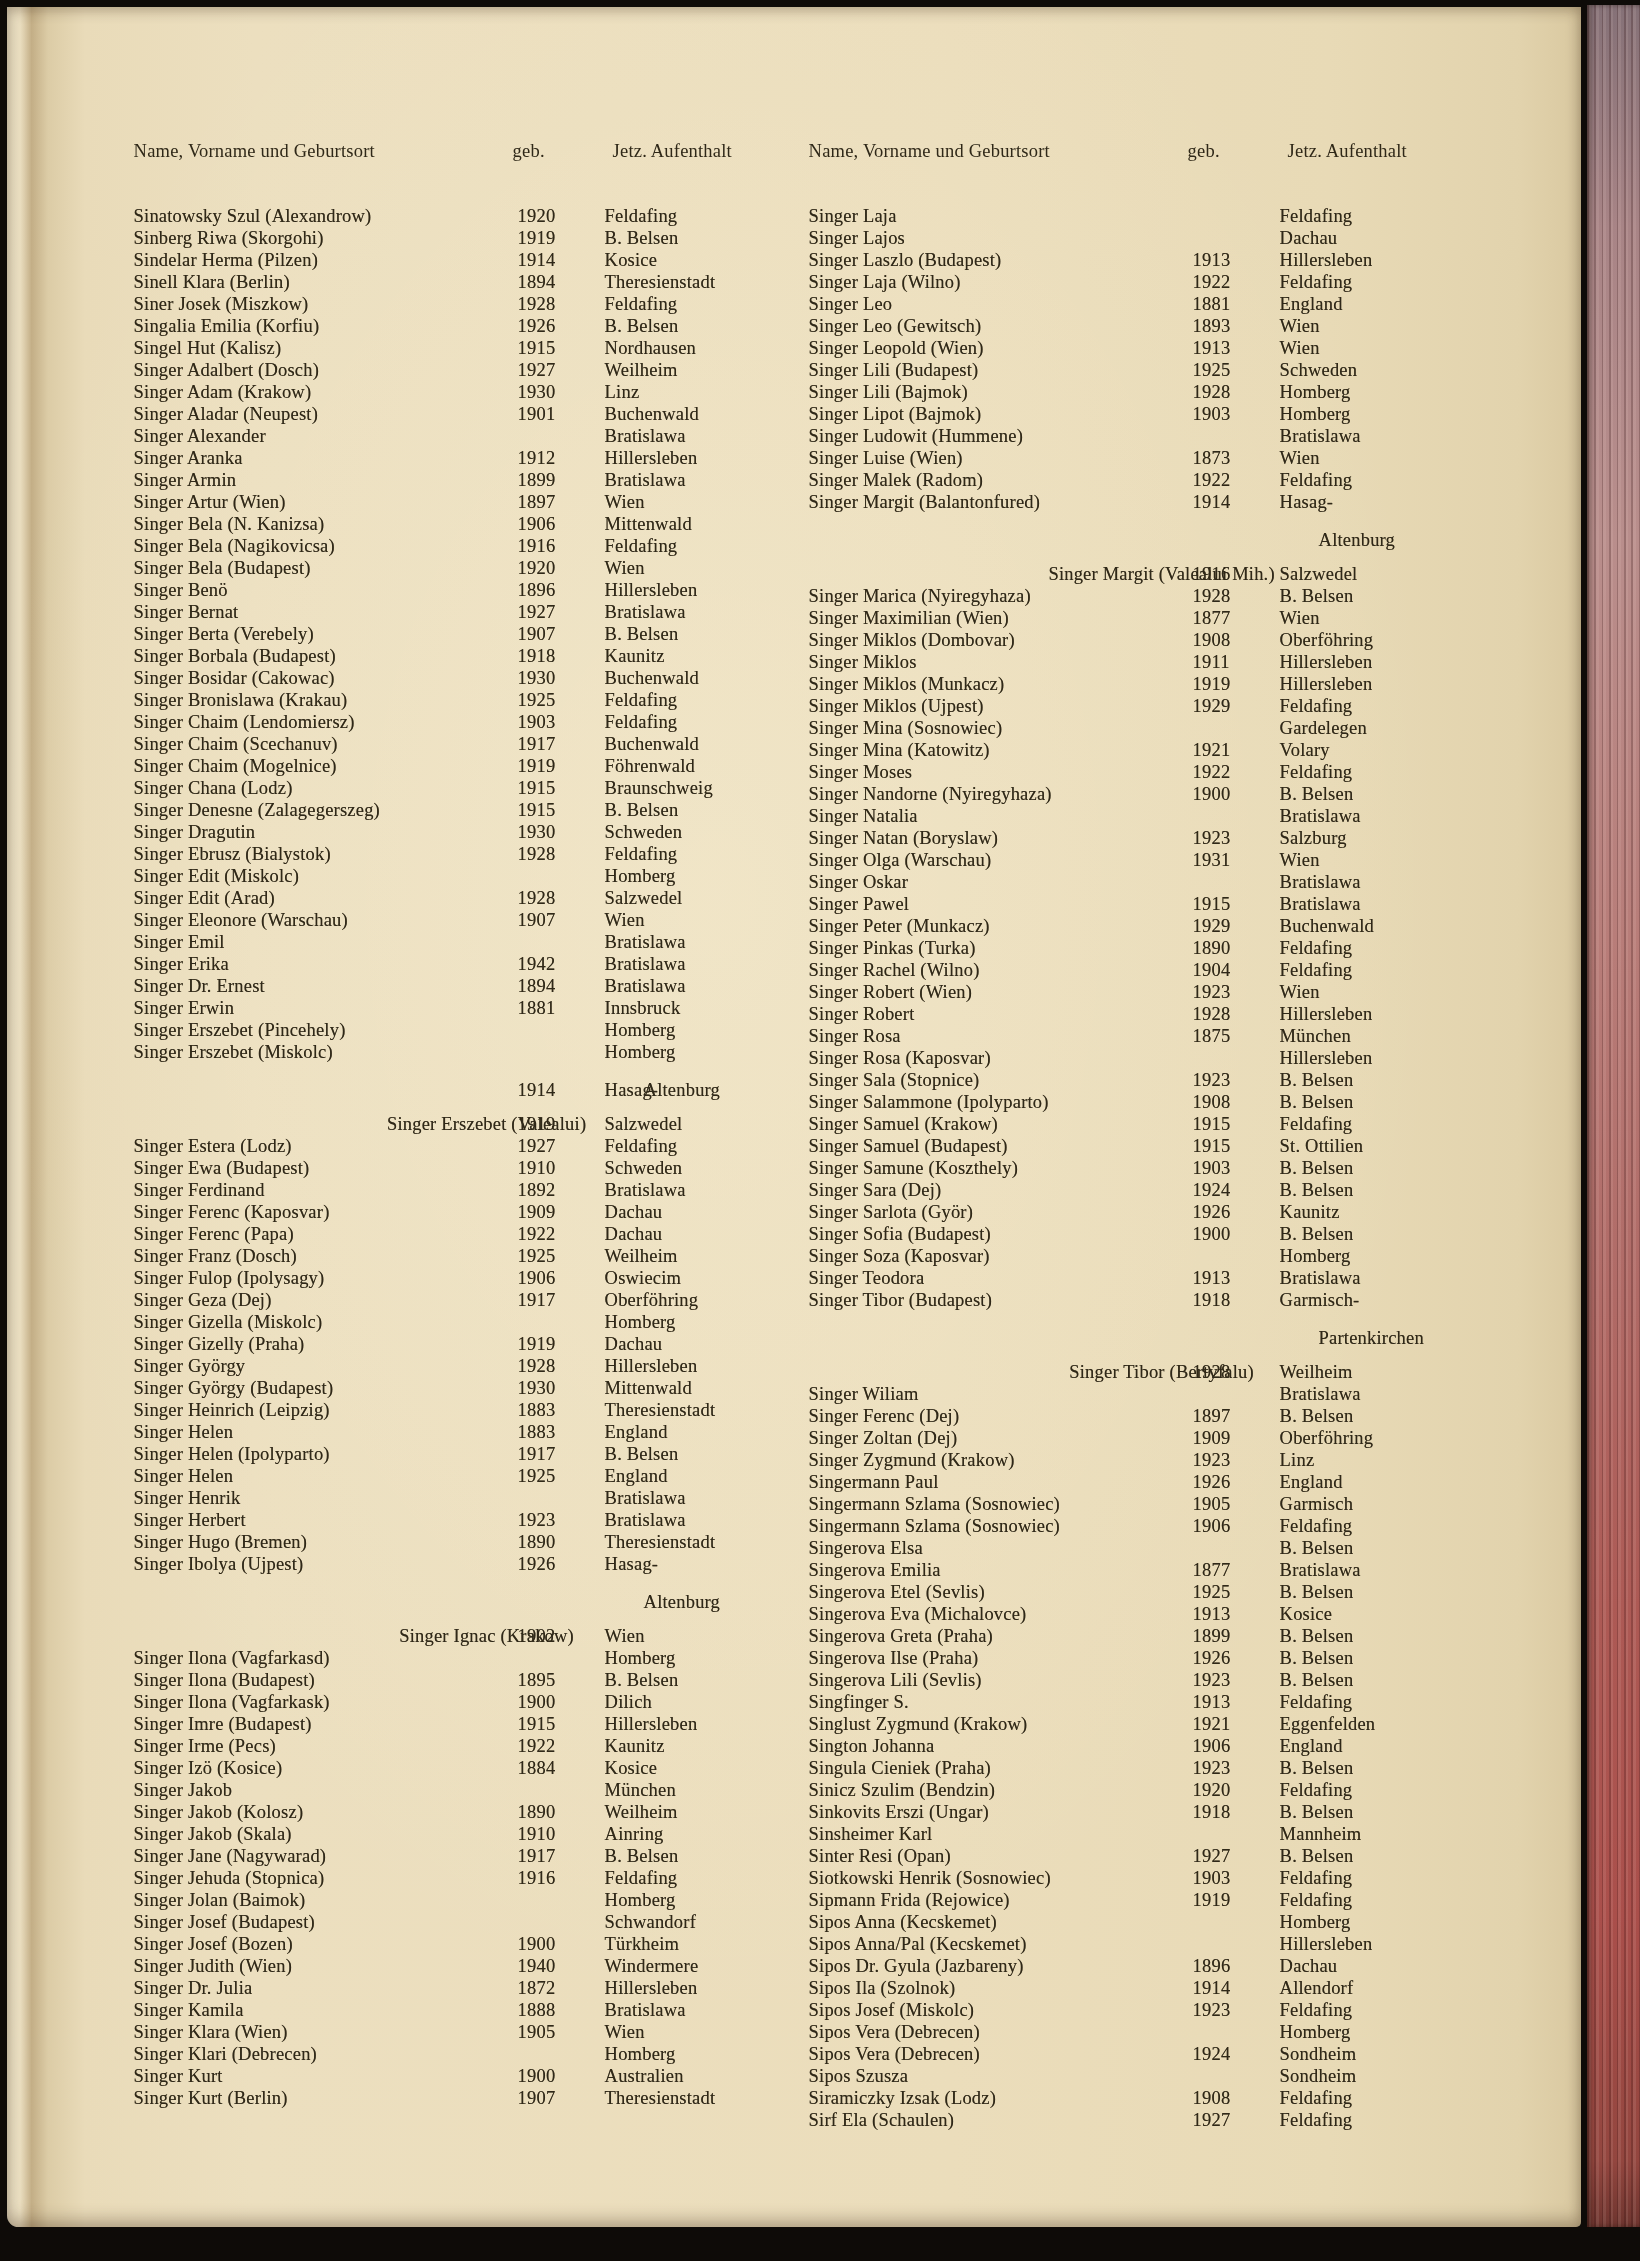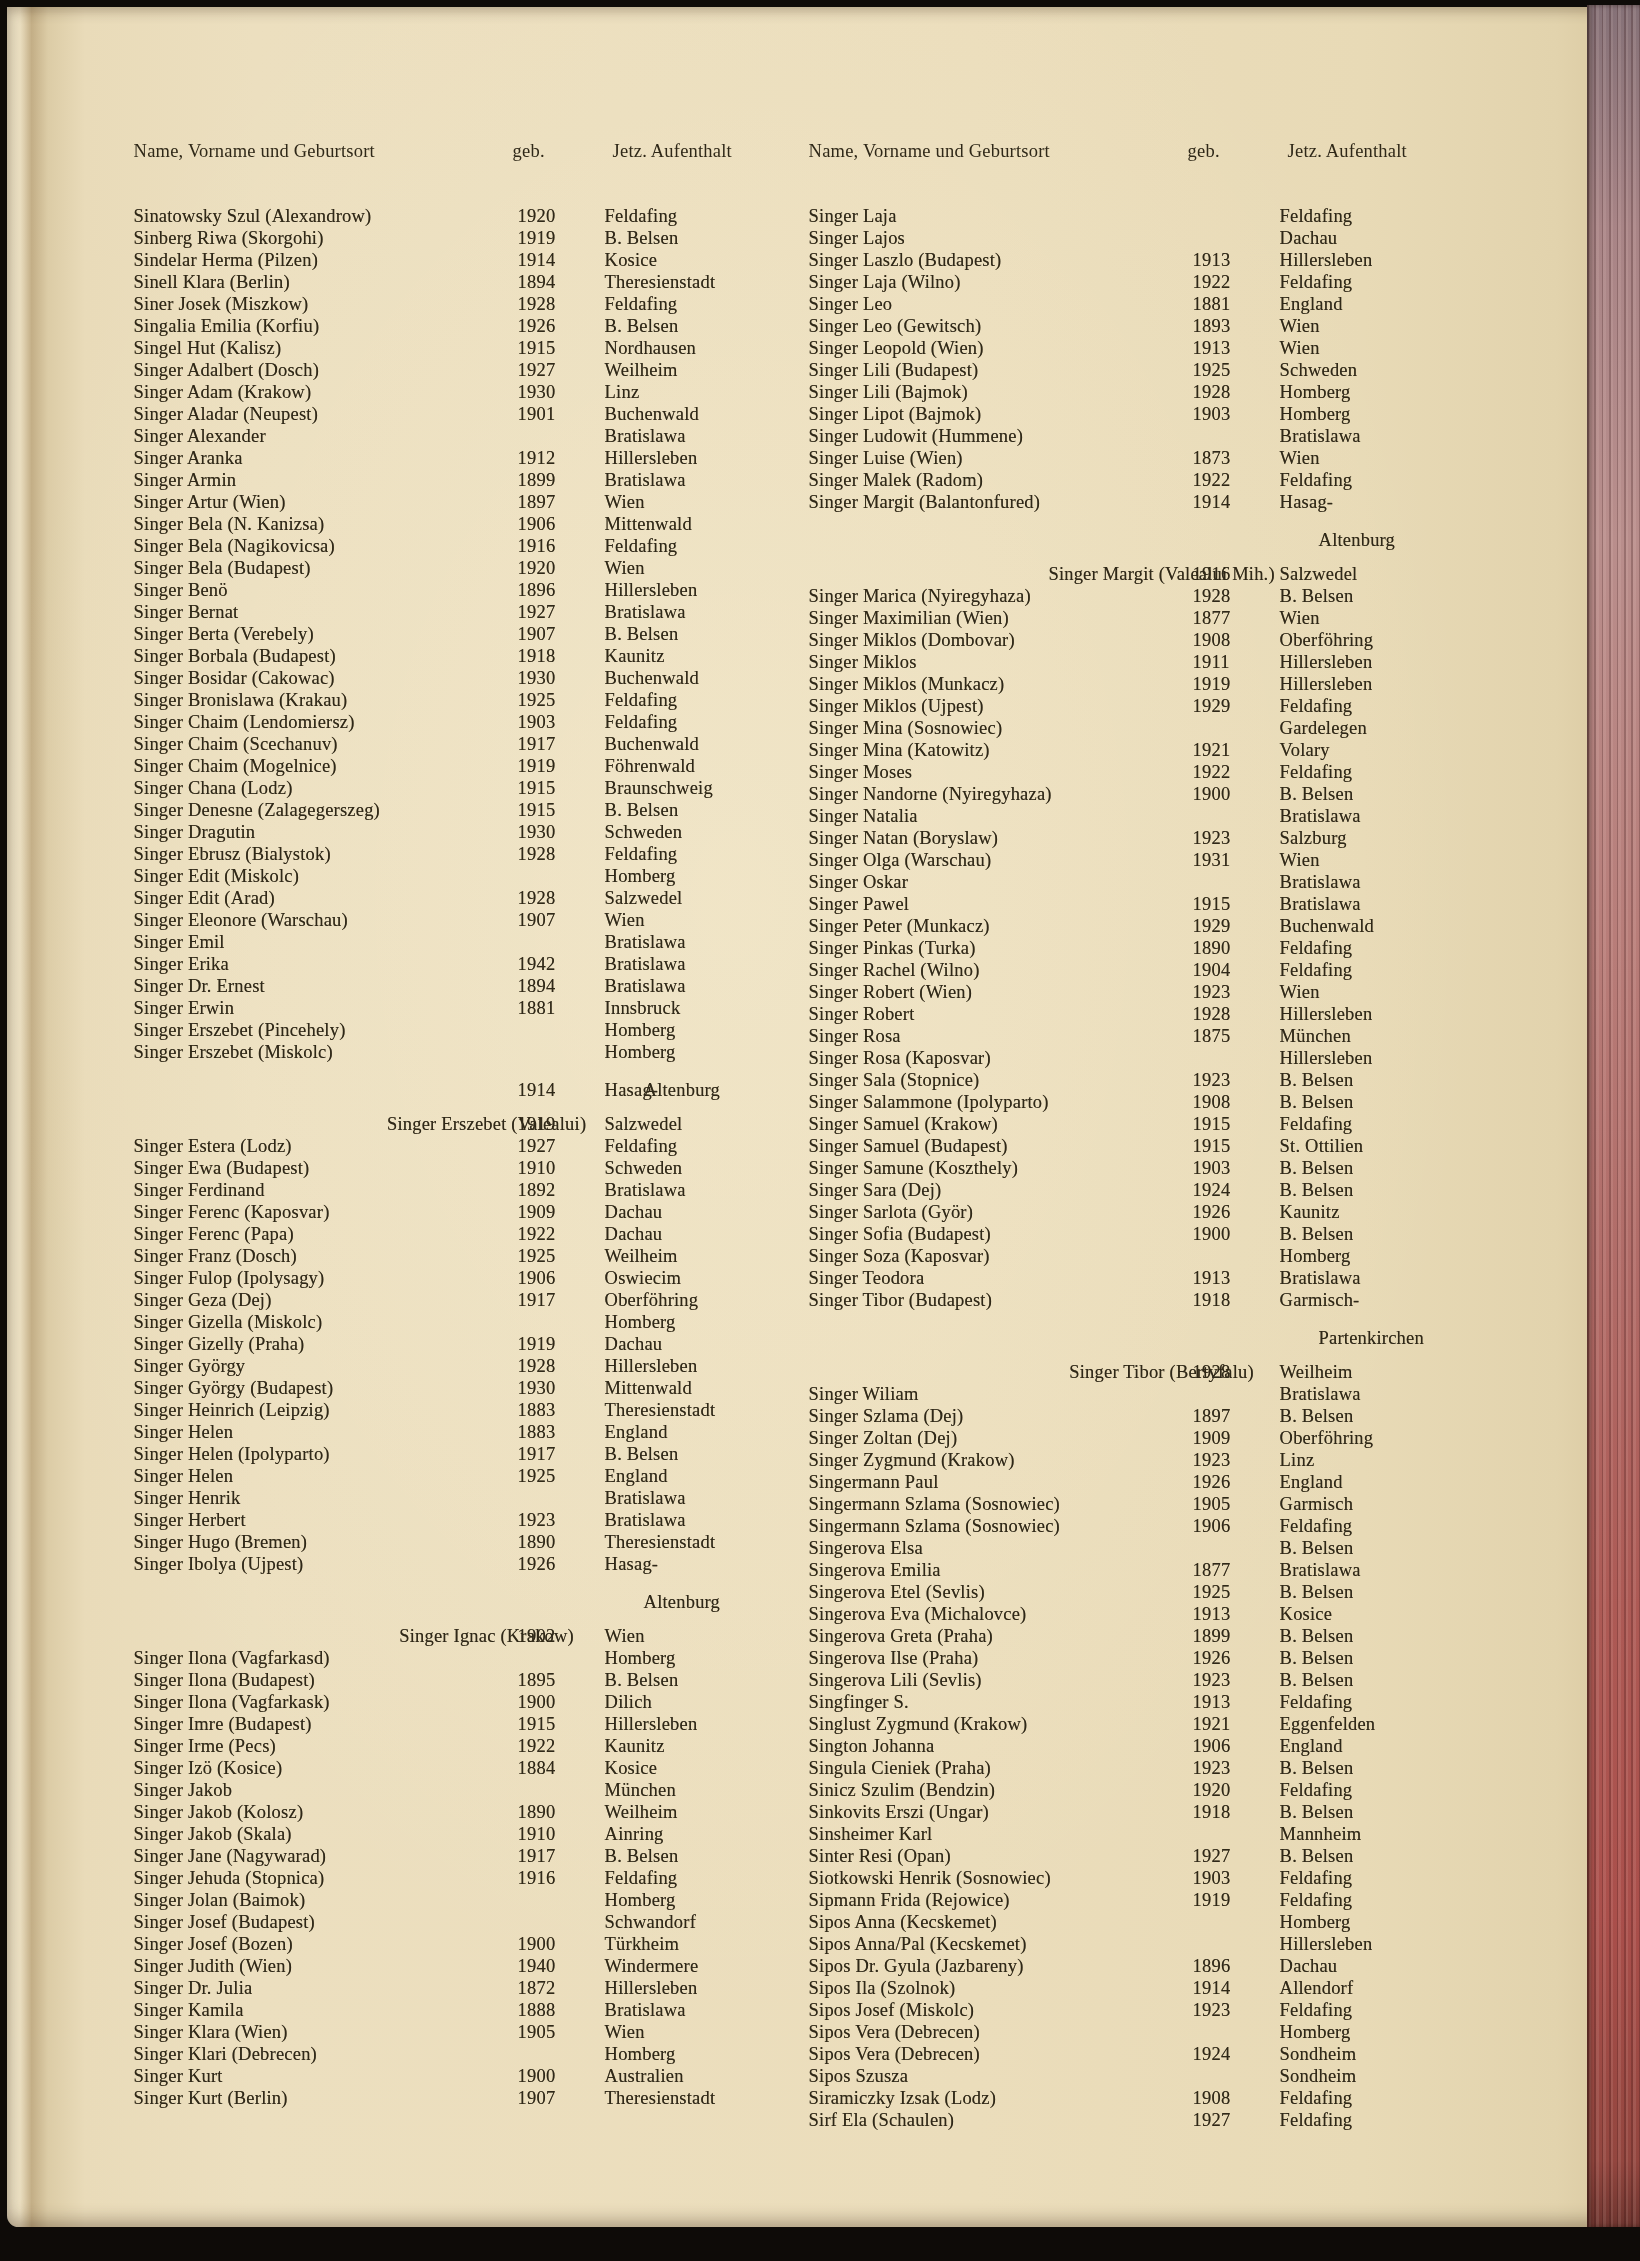--- a/index.html
+++ b/index.html
@@ -12,21 +12,20 @@
   }
   .page{
     position:absolute;left:6.6px;top:6.6px;width:1574px;height:2220px;
     background:
       radial-gradient(ellipse at 45% 40%, rgba(255,250,230,0.25) 0%, rgba(0,0,0,0) 60%),
       linear-gradient(90deg,
         #f0e6ca 0px,#ece0c2 13px,#c3ae86 24.6px,#dccca6 41px,#e9dbb9 78px,
         #ecdfbf 246px,#ebddbb 60%,#e8dab6 84%,#e2d3ad 96%,#d9c8a0 100%);
     border-radius:0 0 4.9px 11.5px;
     box-shadow:inset 0 4.9px 11.5px rgba(60,40,20,0.25), inset 0 -8.2px 14.8px rgba(60,40,20,0.28);
-    padding-left:40px;
   }
   .edge-right{
     position:absolute;right:0;top:4.9px;width:54px;height:2222px;
     background:
       repeating-linear-gradient(90deg, rgba(40,10,10,0.22) 0 1.6px, rgba(255,230,220,0.10) 1.6px 4.1px, rgba(0,0,0,0) 4.1px 7.4px),
       linear-gradient(180deg,#857177 0%,#a88486 10%,#b98e8c 24%,#b87d79 42%,#b06a66 58%,#ad5a55 72%,#aa4f4b 86%,#93463f 97%,#6e352f 100%);
     box-shadow:inset 3.3px 0 4.9px rgba(30,15,10,0.5);
   }
   .col{position:absolute;top:133px;width:706px;}
   #colwrap-0{left:127px;}
@@ -704,21 +703,21 @@
         <div class="row gap">
           <span class="c-name">Singer Tibor (Bertyfalu)</span>
           <span class="c-geb">1928</span>
           <span class="c-ort">Weilheim</span>
         </div>
         <div class="row">
           <span class="c-name">Singer Wiliam</span>
           <span class="c-ort">Bratislawa</span>
         </div>
         <div class="row">
-          <span class="c-name">Singer Szlama (Dej)</span>
+          <span class="c-name">Singer Ferenc (Dej)</span>
           <span class="c-geb">1897</span>
           <span class="c-ort">B. Belsen</span>
         </div>
         <div class="row">
           <span class="c-name">Singer Zoltan (Dej)</span>
           <span class="c-geb">1909</span>
           <span class="c-ort">Oberföhring</span>
         </div>
         <div class="row">
           <span class="c-name">Singer Zygmund (Krakow)</span>

